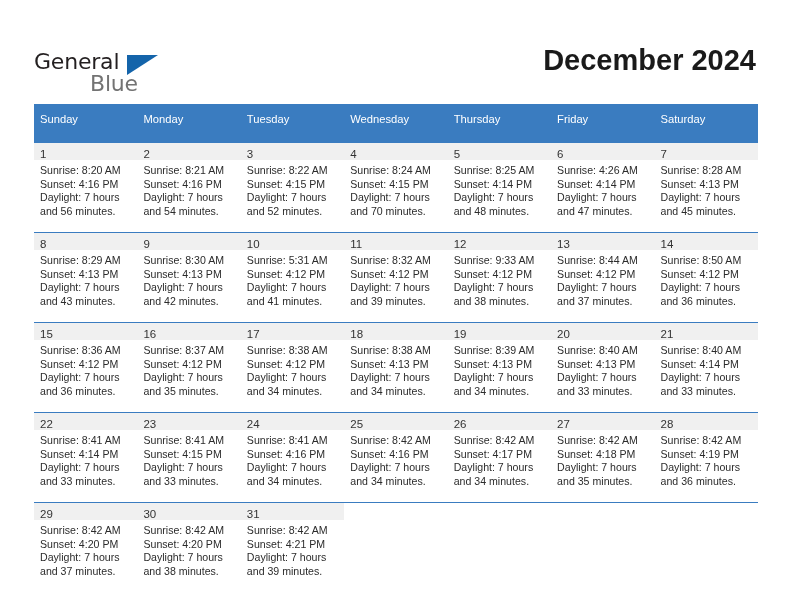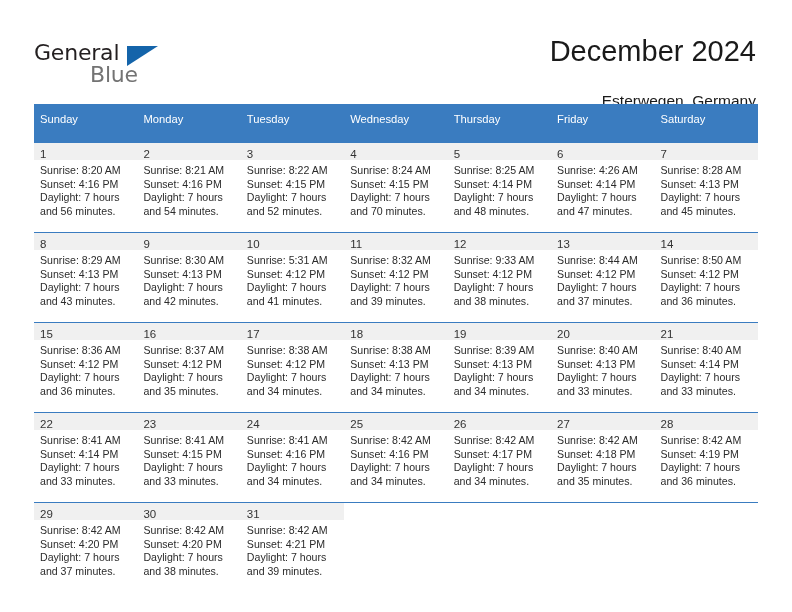--- a/index.html
+++ b/index.html
@@ -19,21 +19,21 @@
     position: relative;
     width: 792px;
     height: 612px;
     box-sizing: border-box;
   }
 
   
   .header {
     position: absolute;
     left: 0;
-    top: 4px;
+    top: 13px;
     width: 792px;
     height: 100px;
   }
   .brand {
     position: absolute;
     left: 34px;
     top: 36px;
     width: 140px;
     height: 52px;
   }
@@ -68,21 +68,21 @@
   }
 
   .title-block {
     position: absolute;
     right: 36px;
     top: 30px;
     text-align: right;
   }
   .cal-title {
     font-size: 29px;
-    font-weight: 400;
+    font-weight: 700;
     color: #1a1a1a;
     line-height: 34px;
     white-space: nowrap;
     margin-left: 16px;
   }
   .cal-subtitle {
     font-size: 15.5px;
     font-weight: 400;
     color: #1a1a1a;
     line-height: 20px;

